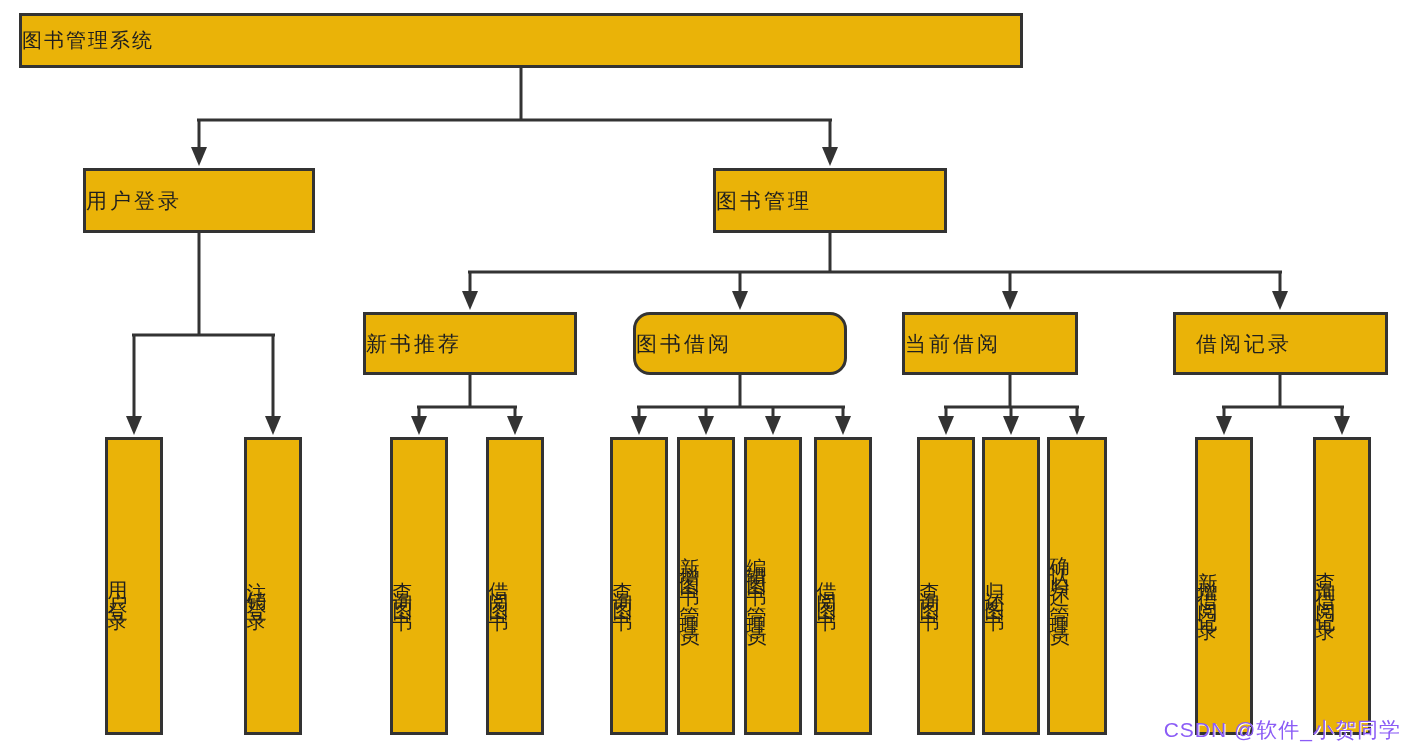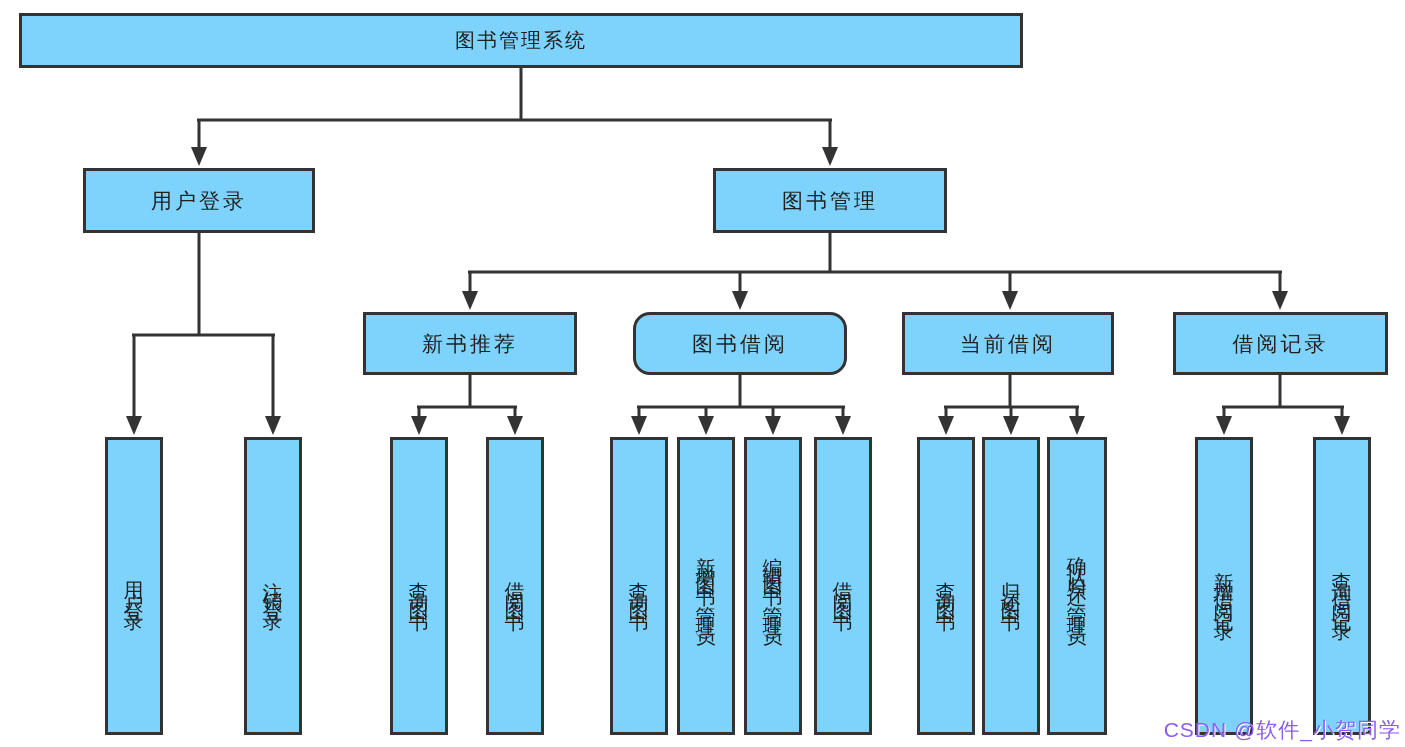--- a/index.html
+++ b/index.html
@@ -6,39 +6,39 @@
   html,body { background:#ffffff; }
   body {
     width:1405px; height:747px;
     font-family:"Liberation Sans", sans-serif;
     position:relative; overflow:hidden;
     color:#1f1f1f;
   }
   .stage { position:absolute; left:0; top:0; width:1405px; height:747px; }
   .connectors { position:absolute; left:0; top:0; }
   .box {
-    position:absolute; background:#7dd3fc;
+    position:absolute; background:#eab308;
     border:3px solid #333333;
-    display:flex; align-items:center; justify-content:center;
+    display:flex; align-items:center; 
   }
   .h-label { font-size:21px; letter-spacing:3px; white-space:nowrap; color:#1f1f1f; }
   .root-label { font-size:20px; letter-spacing:2px; }
   .v-label {
     writing-mode:vertical-rl; text-orientation:mixed;
     font-size:20px; letter-spacing:10px; line-height:1;
     white-space:nowrap; color:#1f1f1f;
   }
   
   #node-root            { left:19px;  top:13px;  width:1004px; height:55px; }
   #node-user-login      { left:83px;  top:168px; width:232px;  height:65px; }
   #node-book-management { left:713px; top:168px; width:234px;  height:65px; }
   #node-l3-0 { left:363px;  top:312px; width:214px; height:63px; }
   #node-l3-1 { left:633px;  top:312px; width:214px; height:63px;border-radius:17px; }
-  #node-l3-2 { left:902px;  top:312px; width:212px; height:63px; }
-  #node-l3-3 { left:1173px; top:312px; width:215px; height:63px; }
+  #node-l3-2 { left:902px;  top:312px; width:176px; height:63px; }
+  #node-l3-3 { left:1173px; top:312px; width:215px; height:63px;padding-left:20px; }
   .leaf { top:437px; width:58px; height:298px; }
   #leaf-0  { left:105px; }
   #leaf-1  { left:244px; }
   #leaf-2  { left:390px; }
   #leaf-3  { left:486px; }
   #leaf-4  { left:610px; }
   #leaf-5  { left:677px; }
   #leaf-6  { left:744px; }
   #leaf-7  { left:814px; }
   #leaf-8  { left:917px; }

